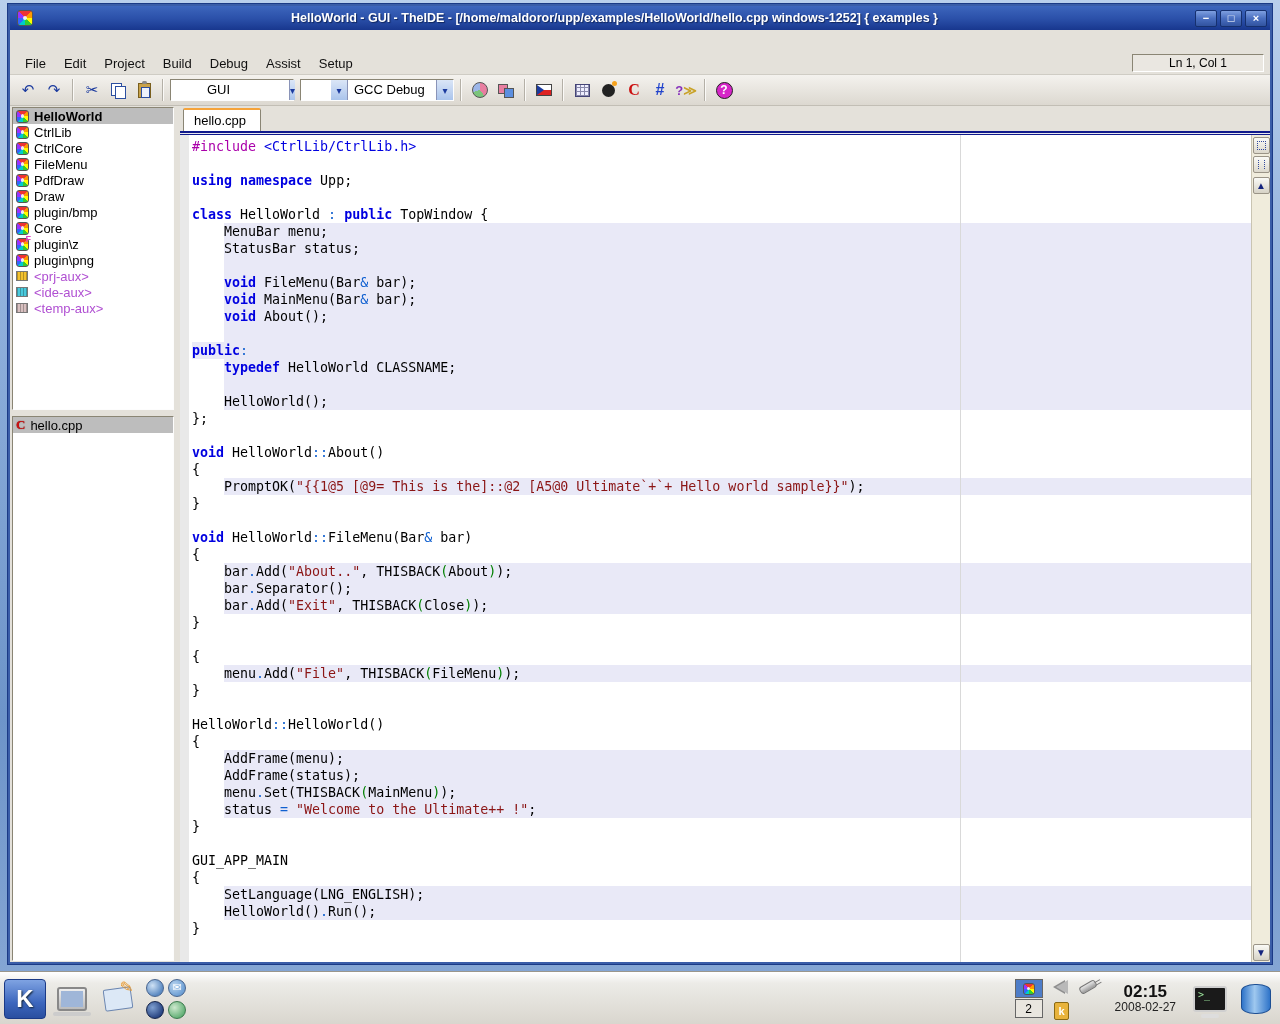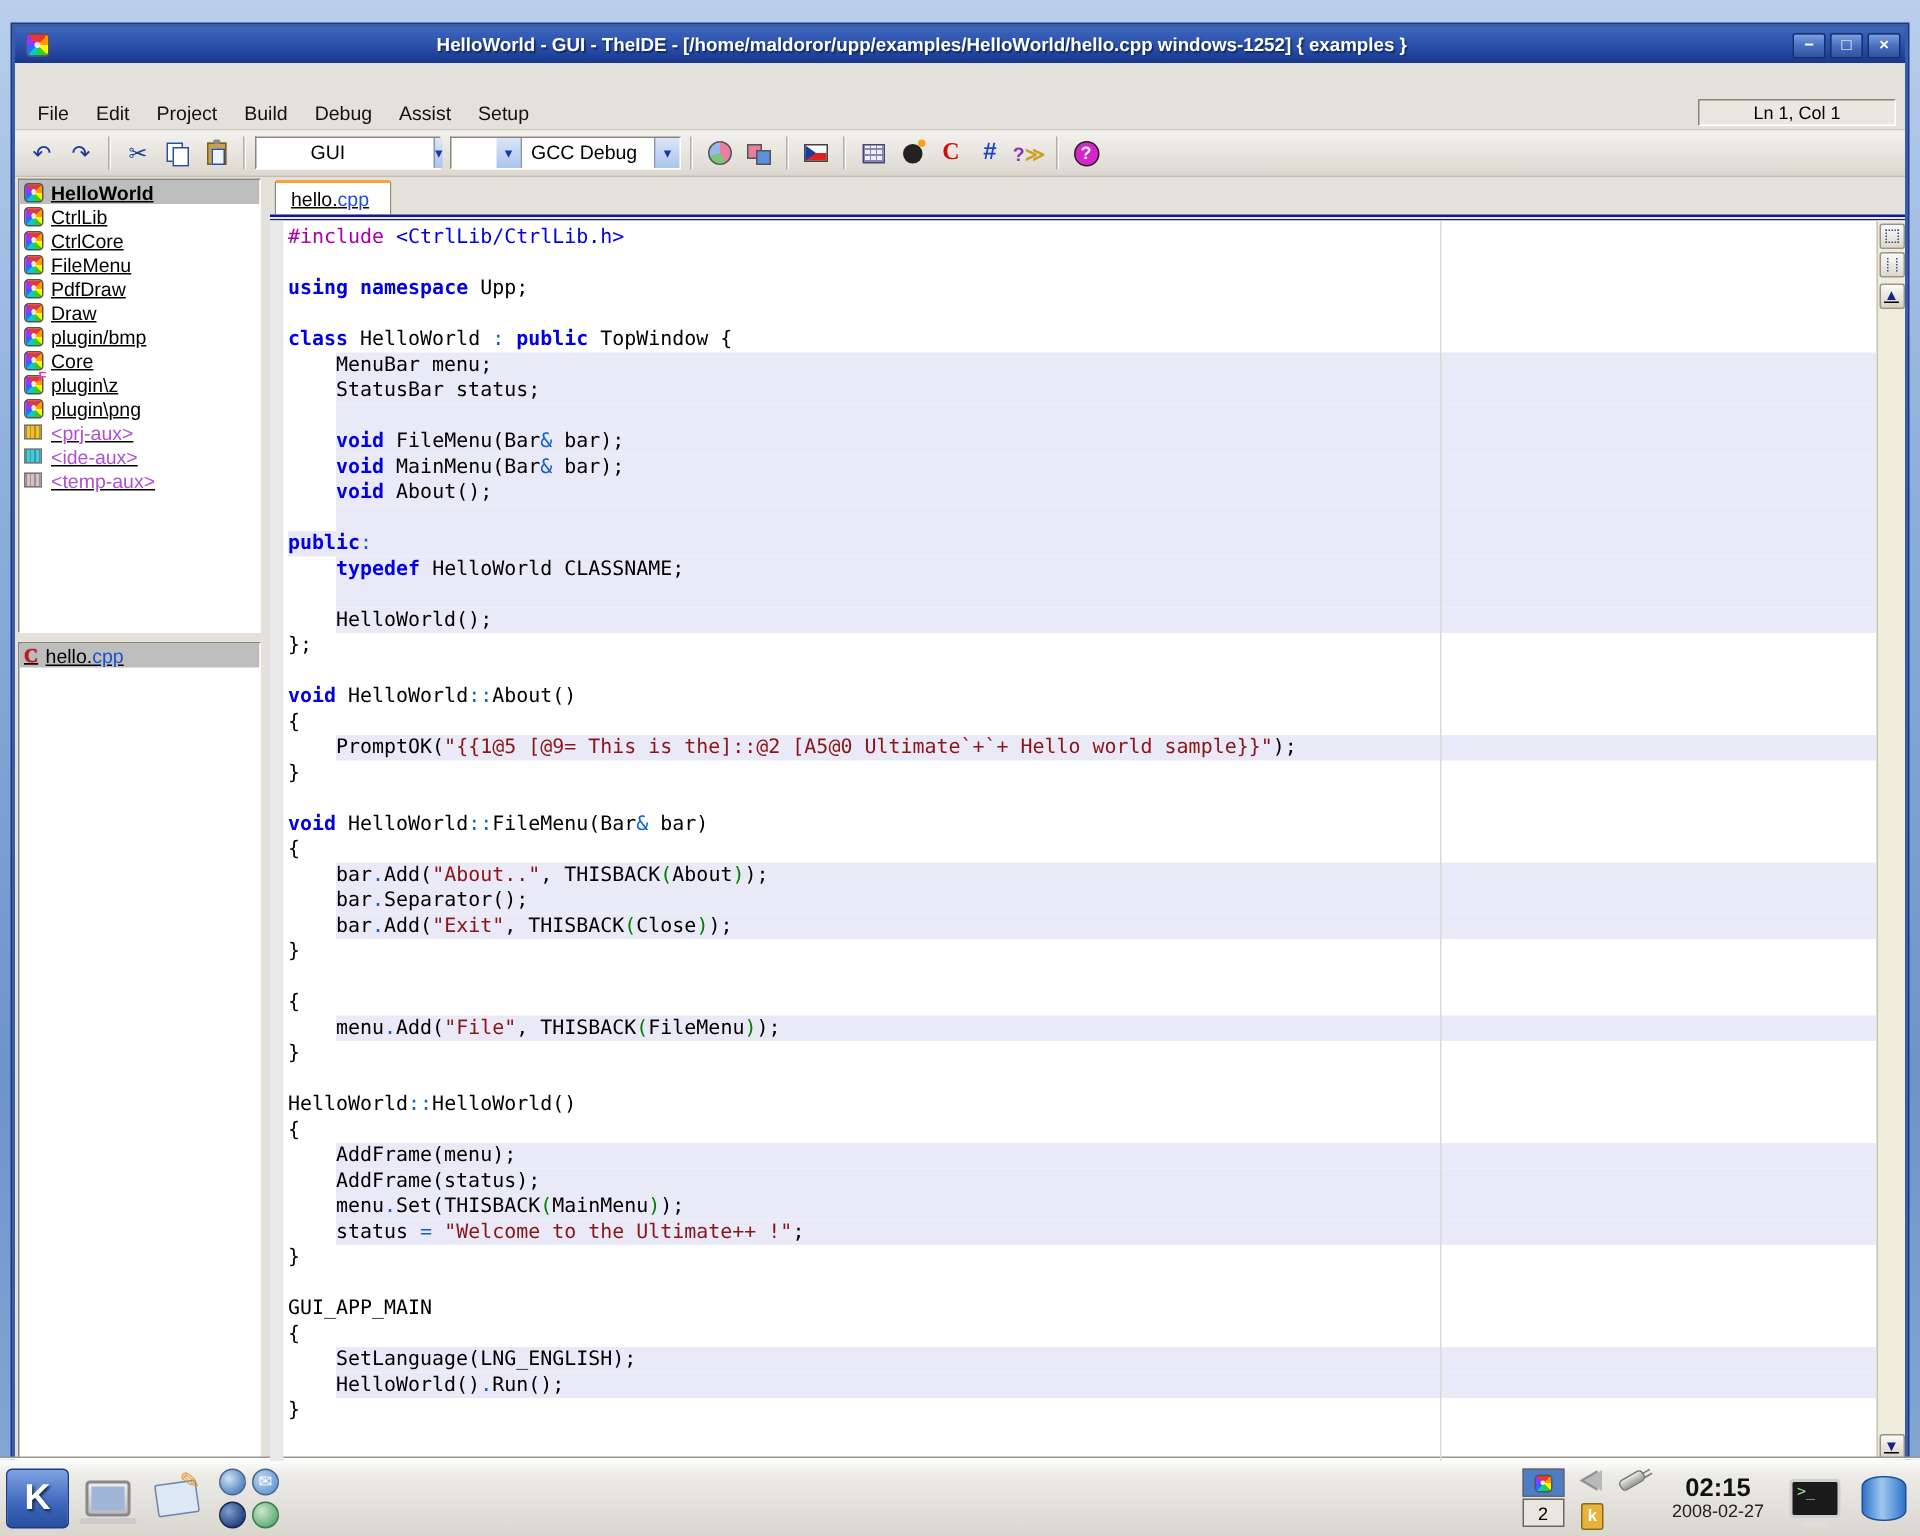--- a/index.html
+++ b/index.html
@@ -4,21 +4,21 @@
 <style>
   * { margin:0; padding:0; box-sizing:border-box; }
   html,body { width:1280px; height:1024px; overflow:hidden;
     font-family:"Liberation Sans", sans-serif; }
 
   
   .desktop { position:absolute; inset:0;
     background:linear-gradient(180deg,#b9cfec 0%,#8fb0dc 30%,#6d94c9 70%,#89a9d6 100%); }
 
   
-  .window { position:absolute; left:8px; top:16px; width:1264px; height:960px;
+  .window { position:absolute; left:8px; top:4px; width:1264px; height:960px;
     display:flex; flex-direction:column;
     border:2px solid #3a5da8; outline:1px solid #1b3a86;
     background:#e4e1da; }
 
   .titlebar { height:24px; flex:0 0 24px; display:flex; align-items:center;
     background:linear-gradient(180deg,#3d66bd 0%,#2a4fa8 55%,#18378e 100%);
     color:#fff; font-weight:bold; font-size:12.5px; padding:0 3px; }
   .titlebar .ticon { width:16px; height:16px; margin:0 4px; }
   .titlebar .ttext { flex:1; text-align:center; white-space:nowrap; overflow:hidden;
     text-shadow:1px 1px 1px #10265e; }
@@ -89,21 +89,21 @@
   .ic-bomb { position:relative; width:13px; height:13px; border-radius:50%; background:#222; }
   .ic-bomb::after { content:""; position:absolute; right:-2px; top:-3px; width:5px; height:5px;
     background:#f6a21c; border-radius:50%; }
   .ic-qarrow { font-size:13px; font-weight:bold; color:#8833bb; }
   .ic-qarrow b { color:#c9a227; }
   .ic-help { width:17px; height:17px; border-radius:50%; background:#d625c8; color:#fff;
     border:1px solid #222; font-weight:bold; font-size:12px; display:flex;
     align-items:center; justify-content:center; }
 
   
-  .main { flex:1; display:flex; min-height:0;text-decoration:underline; }
+  .main { flex:1; display:flex; min-height:0; }
 
   .sidebar { width:164px; flex:0 0 164px; display:flex; flex-direction:column; padding:1px 0 1px 2px; }
   .panel { background:#fff; border:1px solid; border-color:#8a8574 #fdfdfd #fdfdfd #8a8574;
     overflow:hidden; }
   .pkg-panel { height:303px; flex:0 0 303px; }
   .hsplit { height:6px; flex:0 0 6px; }
   .file-panel { flex:1; }
   .lrow { display:flex; align-items:center; height:16px; padding:0 3px; font-size:13px;
     white-space:nowrap; }
   .lrow.sel { background:#bdbdbd; }
@@ -113,21 +113,21 @@
     background-image:repeating-linear-gradient(90deg,rgba(0,0,0,.25) 0 1px,transparent 1px 3px); }
   .aux-yellow { background-color:#f2c12e; }
   .aux-cyan { background-color:#49c9dc; }
   .aux-gray { background-color:#d8c0c0; }
   .auxlabel { color:#b04fd2; }
   .pkgF { position:relative; }
   .pkgF::before { content:"F"; position:absolute; right:-3px; top:-5px; color:#e040c0;
     font-size:9px; font-weight:bold; z-index:2; }
   .cfile-ic { color:#cc1111; font-weight:bold; font-size:13px; margin-right:5px;
     font-family:"Liberation Serif",serif; text-shadow:0 0 1px #660000; }
-  .ext-blue { color:#1d4ed8; }
+  .ext-blue { color:#000000; }
 
   .vsplit { width:6px; flex:0 0 6px; }
 
   .editor-col { flex:1; display:flex; flex-direction:column; min-width:0; }
   .tabbar { height:25px; flex:0 0 25px; display:flex; align-items:flex-end;
     background:#e4e1da; padding-left:3px; }
   .tab { background:#fff; border:1px solid #8a8574; border-bottom:none;
     border-top:2px solid #f5a33a; font-size:13px; padding:3px 14px 3px 10px;
     border-radius:2px 2px 0 0; }
   .navy-strip { height:4px; flex:0 0 4px;

